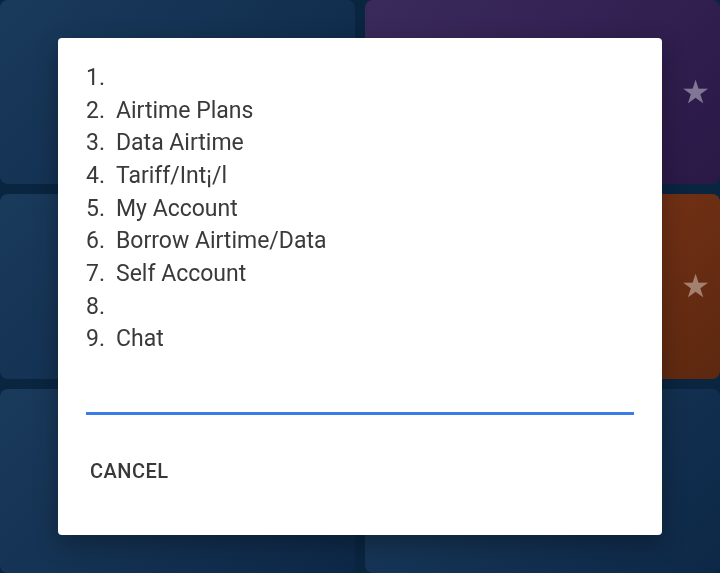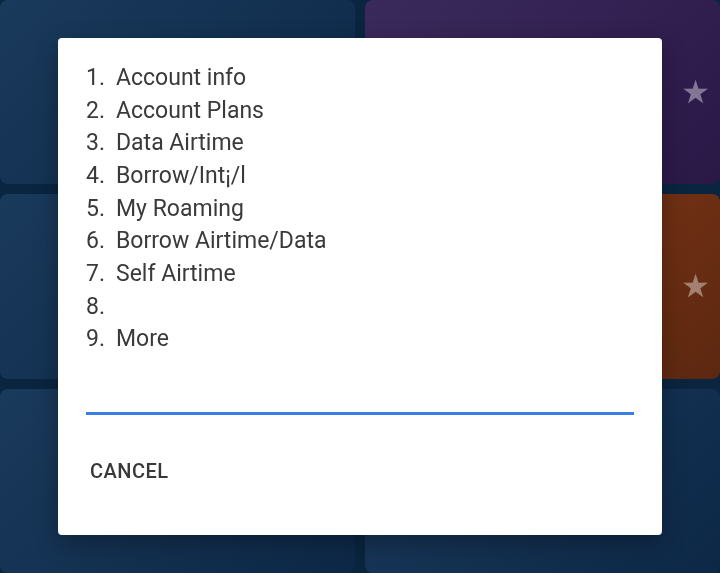--- a/index.html
+++ b/index.html
@@ -116,52 +116,51 @@
       <span class="star">★</span>
     </div>
   <div class="tile"></div>
   <div class="tile"></div>
 </div>
 
 <div class="dialog">
   <ul class="menu-list">
     <li class="menu-item">
       <span class="menu-number">1.</span>
-      <span>Account info</span>
     </li>
     <li class="menu-item">
       <span class="menu-number">2.</span>
-      <span>Account Plans</span>
+      <span>Airtime Plans</span>
     </li>
     <li class="menu-item">
       <span class="menu-number">3.</span>
       <span>Data Airtime</span>
     </li>
     <li class="menu-item">
       <span class="menu-number">4.</span>
-      <span>Borrow/Int¡/l</span>
+      <span>Tariff/Int¡/l</span>
     </li>
     <li class="menu-item">
       <span class="menu-number">5.</span>
-      <span>My Roaming</span>
+      <span>My Account</span>
     </li>
     <li class="menu-item">
       <span class="menu-number">6.</span>
       <span>Borrow Airtime/Data</span>
     </li>
     <li class="menu-item">
       <span class="menu-number">7.</span>
-      <span>Self Airtime</span>
+      <span>Self Account</span>
     </li>
     <li class="menu-item">
       <span class="menu-number">8.</span>
     </li>
     <li class="menu-item">
       <span class="menu-number">9.</span>
-      <span>More</span>
+      <span>Chat</span>
     </li>
   </ul>
 
   <div class="input-wrap">
     <input type="text" class="input-field" autofocus="" value="" style="">
   </div>
 
   <div class="actions">
     <button class="btn">CANCEL</button>
   </div>

